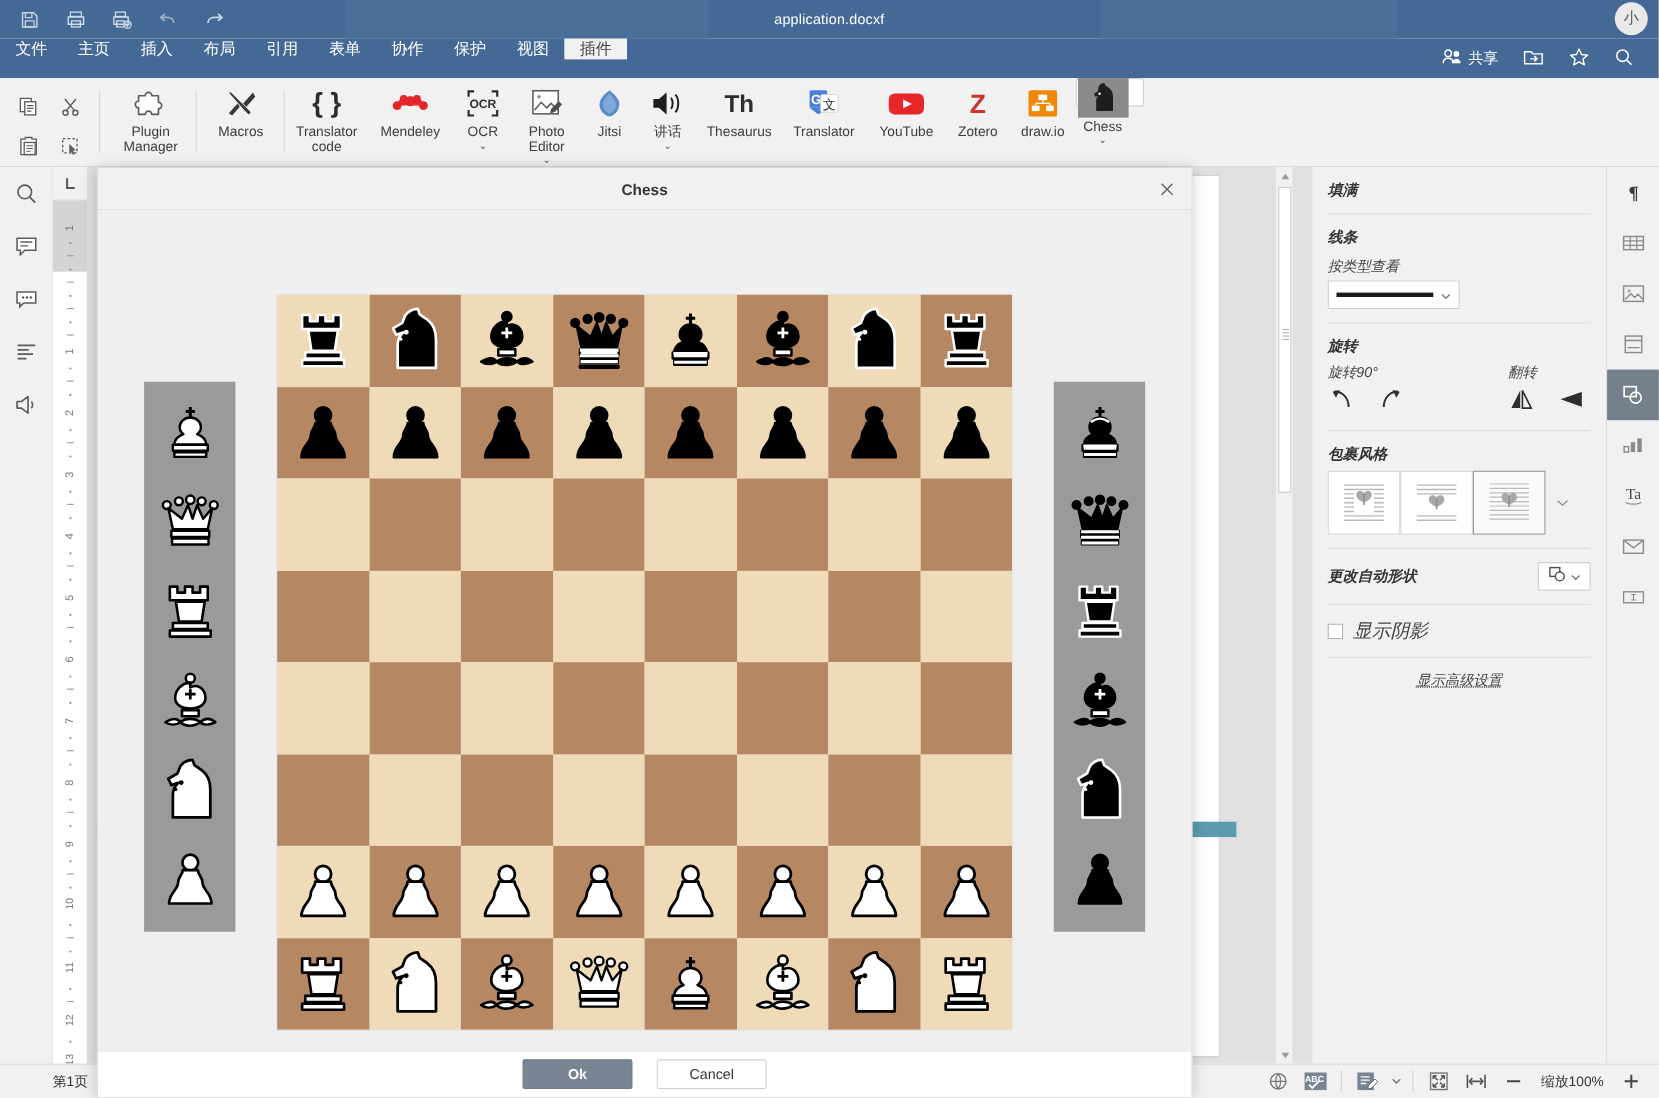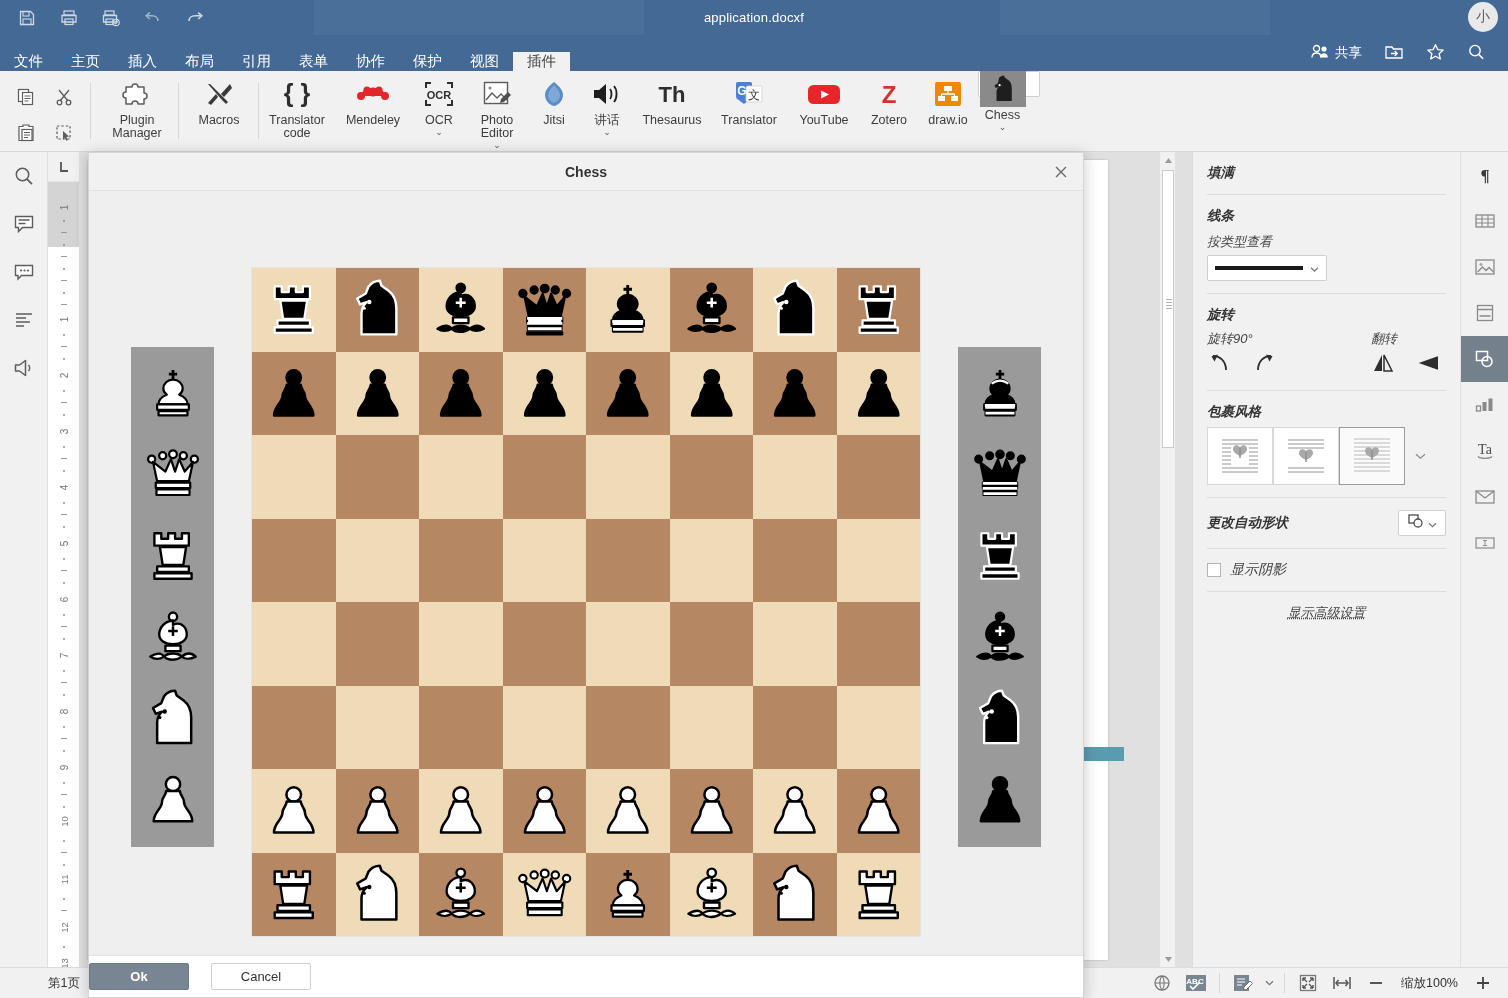--- a/index.html
+++ b/index.html
@@ -32,21 +32,21 @@
   }
   .avatar {
     position: absolute; right: 10px; top: 2px; width: 30px; height: 30px; border-radius: 50%;
     background: #e9e9e9; color: #5b5b5b; font-size: 14px;
     display: flex; align-items: center; justify-content: center; cursor: pointer;
   }
 
   
   .menubar {
     position: absolute; left: 0; top: 35px; width: 1508px; height: 36px;
-    background: #446995; display: flex; align-items: flex-end;
+    background: #446995; display: flex; align-items: flex-start;
   }
   .menu-item {
     padding: 0 14px; display: flex; align-items: center; color: #ffffff;
     font-size: 14.5px; cursor: pointer; white-space: nowrap;
   }
   .menu-item.active { background: #f1f1f1; color: #444444; }
   .menubar-right {
     position: absolute; right: 0; top: 0; height: 36px; display: flex; align-items: center; gap: 2px; padding-right: 12px;
   }
   .mb-r-item {
@@ -188,21 +188,21 @@
   .dlg-title {
     position: relative; height: 38px; background: #f1f1f1; border-bottom: 1px solid #e2e2e2;
     display: flex; align-items: center; justify-content: center;
     font-size: 14px; color: #333; font-weight: bold;
   }
   .dlg-close { position: absolute; right: 12px; top: 9px; width: 20px; height: 20px;
     display:flex; align-items:center; justify-content:center; cursor: pointer; color:#666; font-size:17px; }
   .dlg-body { position: absolute; left: 0; top: 38px; width: 100%; height: 766px; background: #efefef; }
   .dlg-foot {
     position: absolute; left: 0; bottom: 0; width: 100%; height: 42px; background: #fff;
-    border-top: 1px solid #e2e2e2; display: flex; align-items: center; gap: 22px;
+    border-top: 1px solid #e2e2e2; display: flex; align-items: center; justify-content: center; gap: 22px;
   }
   .btn {
     width: 100px; height: 27px; font-size: 13px; border-radius: 2px; cursor: pointer;
     display:flex; align-items:center; justify-content:center;
   }
   .btn-ok { background: #7a8593; color: #fff; border: 1px solid #6f7a88; font-weight: bold; }
   .btn-cancel { background: #fff; color: #333; border: 1px solid #cfcfcf; font-weight: normal; }
 
   
   .board {
@@ -755,21 +755,21 @@
               <path d="M1 1.2l3.5 3.4L8 1.2" fill="none" stroke="#777" stroke-width="1.2"></path>
             </svg>
         </span>
       </div>
     </div>
 
     <div class="hr"></div>
 
     <div class="chk-row">
       <span class="chkbox"></span>
-      <span style="font-size:14px;color:#444">显示阴影</span>
+      <span style="font-size:17px;color:#444">显示阴影</span>
     </div>
 
     <div class="hr"></div>
 
     <div class="adv-link">显示高级设置</div>
   </div>
 
   <div class="toolrail">
     <div class="tr-ic">
       <svg width="20" height="20" viewBox="0 0 20 20">

